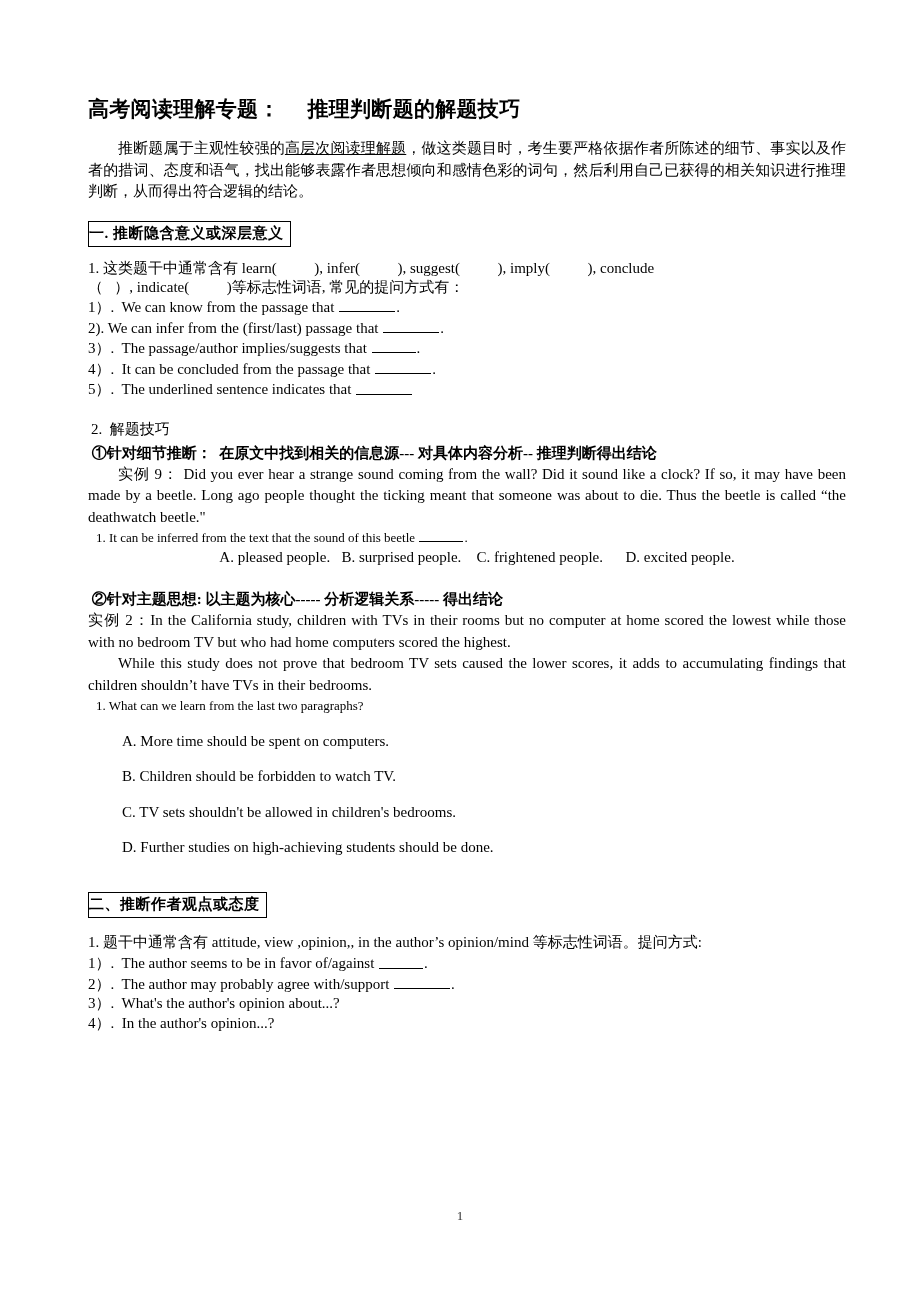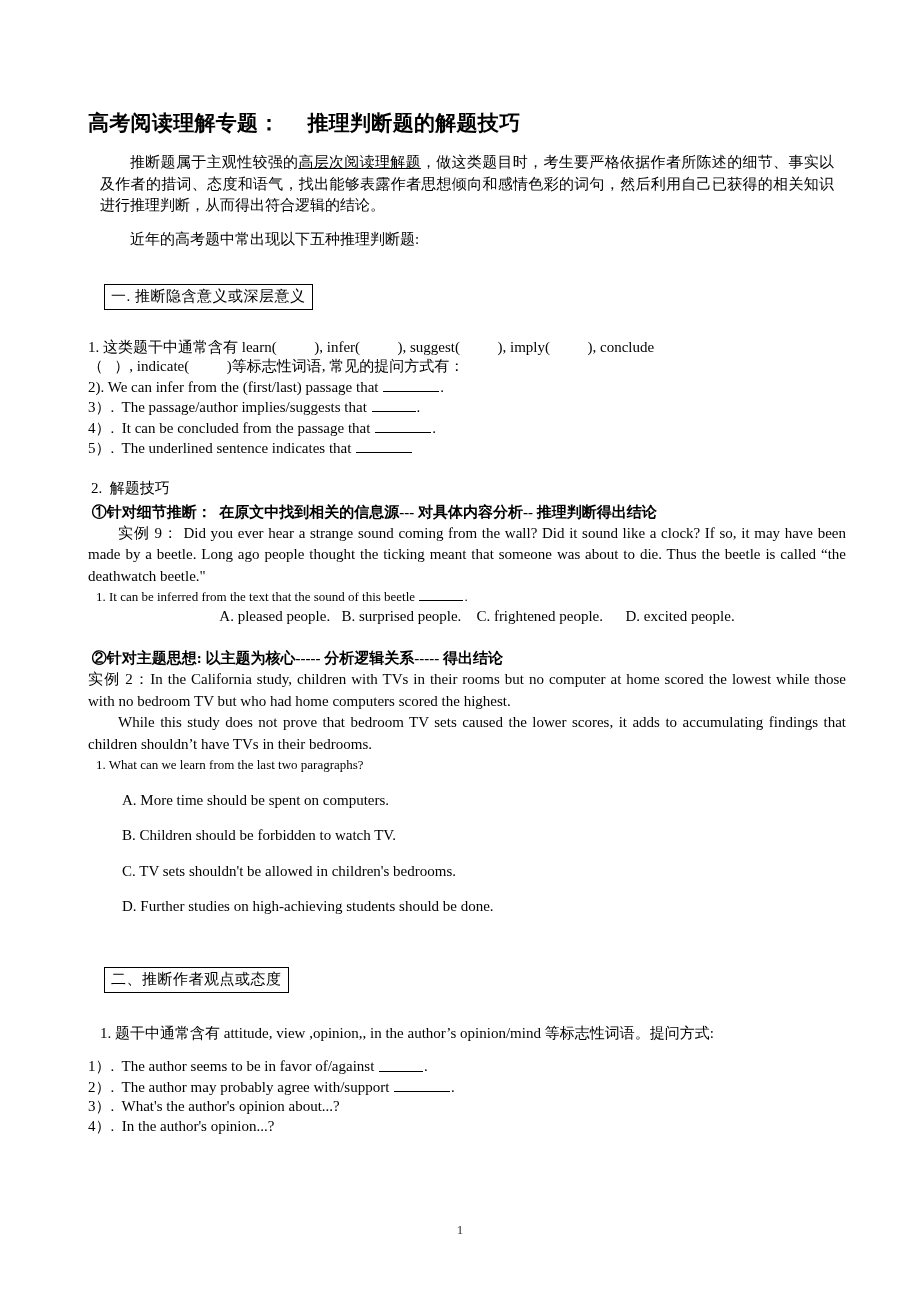--- a/index.html
+++ b/index.html
@@ -10,21 +10,21 @@
   body {
     width: 920px;
     height: 1302px;
     position: relative;
     font-family: "Liberation Serif", "DejaVu Serif", serif;
     color: #000000;
     -webkit-font-smoothing: antialiased;
   }
   .page {
     position: absolute;
-    left: 0; top: 16px;
+    left: 0; top: 2px;
     width: 920px;
     height: 1108px;
     box-sizing: border-box;
   }
   .content {
     position: absolute;
     left: 88px;
     top: 92px;
     width: 758px;
   }
@@ -36,37 +36,37 @@
     line-height: 30px;
     letter-spacing: 0.3px;
     margin: 0 0 14px 0;
     white-space: pre;
   }
 
   
   .para {
     font-size: 15px;
     line-height: 21.5px;
-    margin: 12px;
+    margin: 0;
     text-align: justify;
     text-justify: inter-word;
   }
   .para.indent2 { text-indent: 2em; }
   .u { text-decoration: underline; }
 
   
   .sec-box {
     display: inline-block;
     border: 1px solid #000;
-    padding: 2px 6px 3px 6px;
-    font-size: 15px;
-    font-weight: normal;
+    padding: 2px 6px 3px 0;
+    font-size: 15px;
+    font-weight: bold;
     line-height: 19px;
     letter-spacing: 0.5px;
-    margin: 16px;
+    margin: 0;
   }
   .sec-wrap { margin: 18px 0 12px 0; }
 
   
   .stem {
     font-size: 15px;
     line-height: 19.3px;
     margin: 0;
     white-space: pre-wrap;
   }
@@ -144,29 +144,29 @@
 </head>
 <body>
 
 <div class="page">
   <div class="content">
 
     <div class="doc-title">高考阅读理解专题：     推理判断题的解题技巧</div>
 
     <p class="para indent2"><span>推断题属于主观性较强的</span><span class="u">高层次阅读理解题</span><span>，做这类题目时，考生要严格依据作者所陈述的细节、事实以及作者的措词、态度和语气，找出能够表露作者思想倾向和感情色彩的词句，然后利用自己已获得的相关知识进行推理判断，从而得出符合逻辑的结论。</span></p>
 
-    <p class="para indent2">近年的高考题中常出现以下五种推理判断题:</p>
 
     <div class="sec-wrap">
       <span class="sec-box">一. 推断隐含意义或深层意义</span>
     </div>
 
     <p class="stem">1. 这类题干中通常含有 learn(          ), infer(          ), suggest(          ), imply(          ), conclude</p>
     <p class="stem">（   ）, indicate(          )等标志性词语, 常见的提问方式有：</p>
 
+    <p class="stem"><span>1）.  We can know from the passage that </span><span class="blank b-m"></span><span>.</span></p>
     <p class="stem"><span>2). We can infer from the (first/last) passage that </span><span class="blank b-m"></span><span>.</span></p>
     <p class="stem"><span>3）.  The passage/author implies/suggests that </span><span class="blank b-s"></span><span>.</span></p>
     <p class="stem"><span>4）.  It can be concluded from the passage that </span><span class="blank b-m"></span><span>.</span></p>
     <p class="stem"><span>5）.  The underlined sentence indicates that </span><span class="blank b-m"></span><span></span></p>
 
     <div class="gap-md"></div>
 
     <p class="plain-line">2.  解题技巧</p>
     <p class="tech"> ①针对细节推断：  在原文中找到相关的信息源--- 对具体内容分析-- 推理判断得出结论</p>
 

